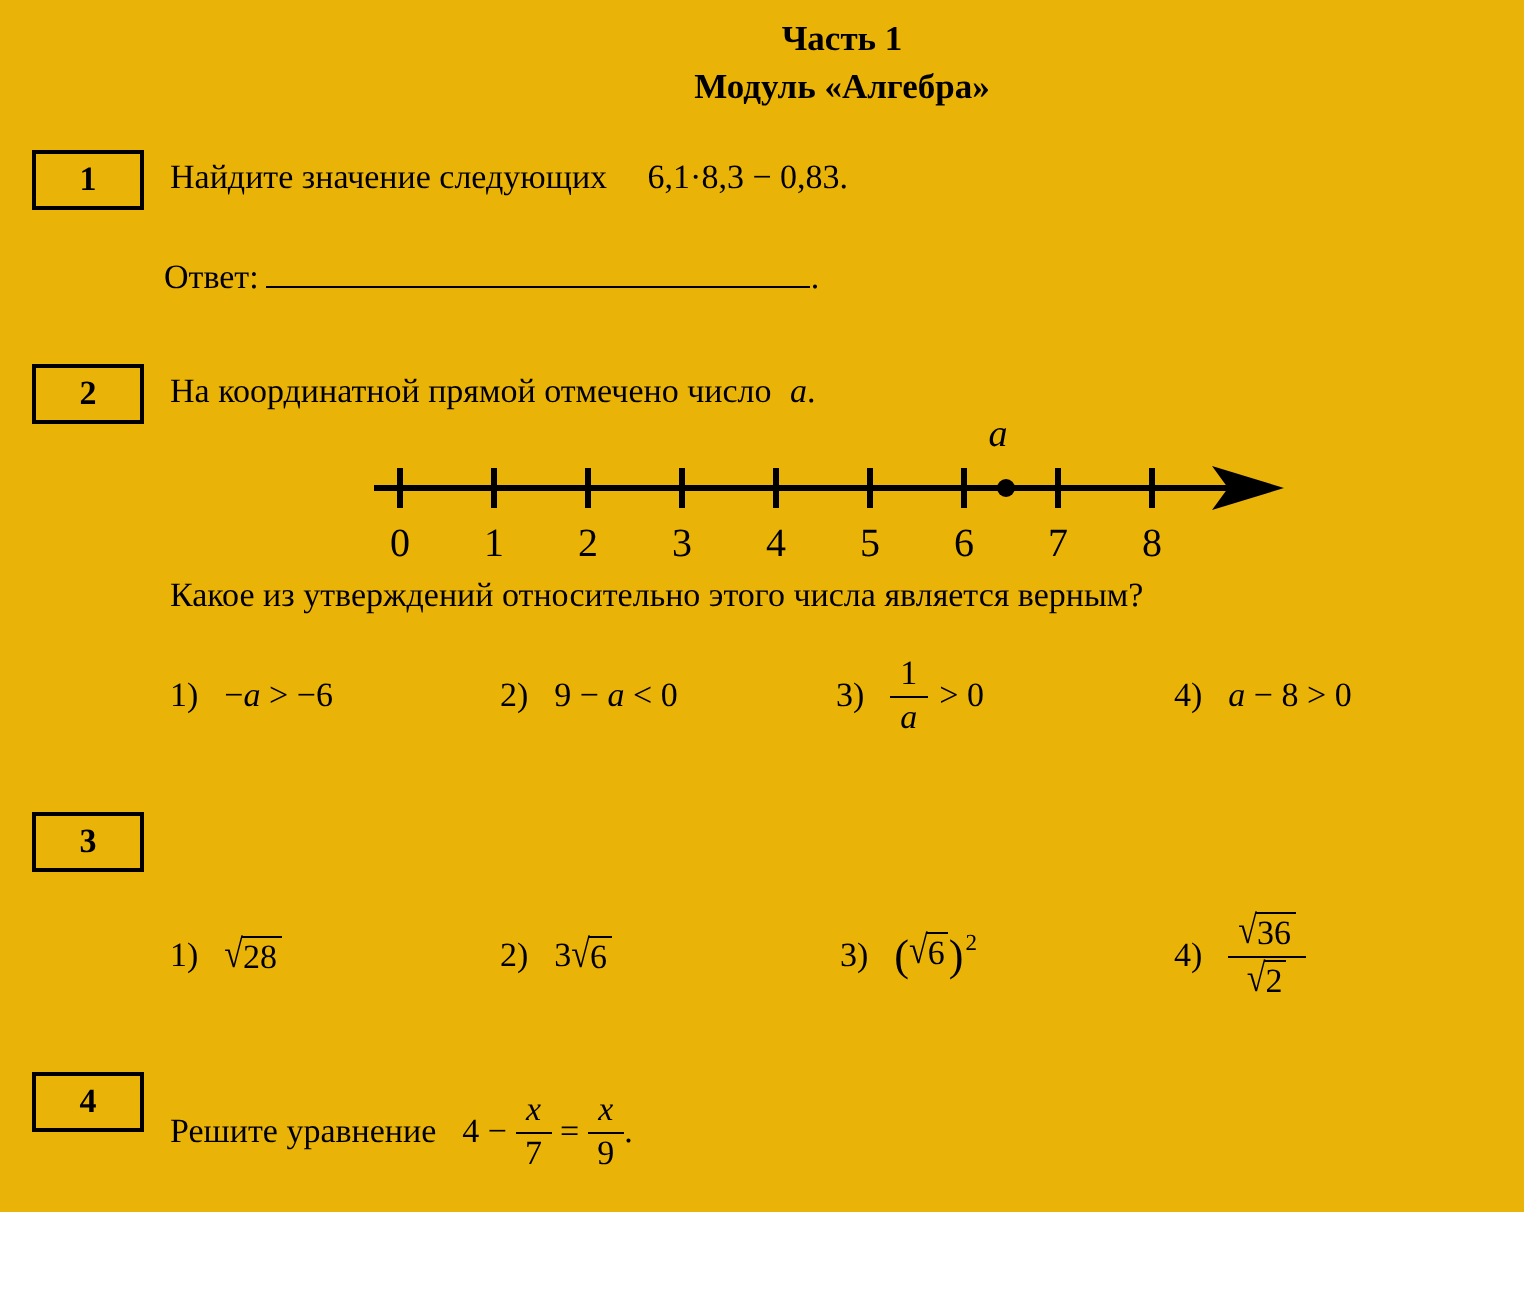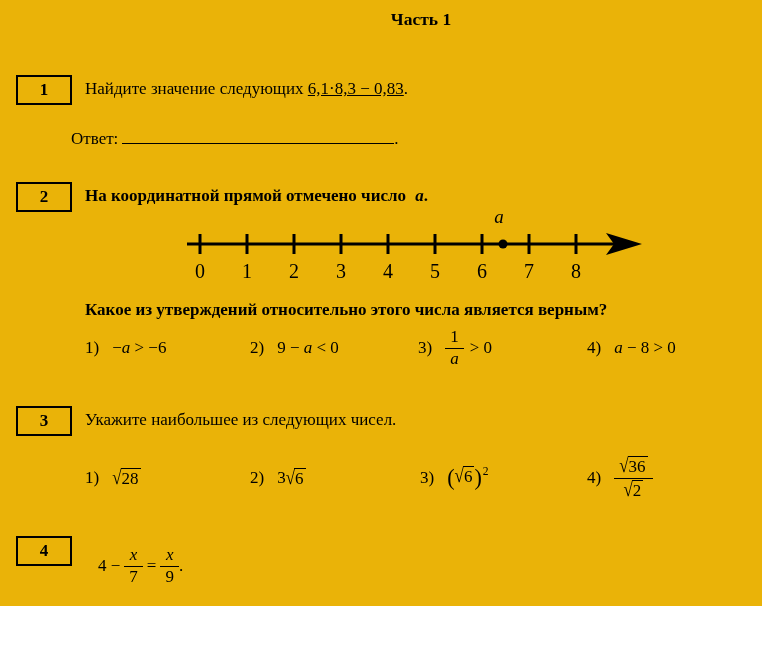--- a/index.html
+++ b/index.html
@@ -9,21 +9,21 @@
   .title{position:absolute;left:80px;width:682px;text-align:center;font-weight:bold;font-size:17.5px;}
   .title1{top:9px;}
   .title2{top:33px;}
 
   .qbox{position:absolute;left:16px;width:52px;height:26px;border:2px solid #000;
         display:flex;align-items:center;justify-content:center;font-weight:bold;font-size:17px;}
   .qtext{position:absolute;left:85px;line-height:1.25;white-space:nowrap;}
 
   .var{font-style:italic;}
 
-  .answer-row{position:absolute;left:71px;white-space:nowrap;}
+  .answer-row{position:absolute;left:82px;white-space:nowrap;}
   .blank{display:inline-block;width:272px;border-bottom:1.5px solid #000;height:1em;margin-left:4px;}
 
   
   .numberline{position:absolute;left:183px;top:207px;}
   .numberline text{font-family:"Liberation Serif",serif;font-size:20px;fill:#000;}
   .numberline .nl-var{font-style:italic;font-size:19px;}
 
   
   .opt{position:absolute;display:flex;align-items:center;white-space:nowrap;}
   .opt-label{margin-right:13px;}
@@ -46,36 +46,37 @@
   .eq-row{position:absolute;left:85px;top:540px;height:52px;display:flex;align-items:center;white-space:nowrap;}
   .eq-row .gap{display:inline-block;width:9px;}
   .eq-piece{margin:0 4px;}
 </style>
 </head>
 <body>
 
 <div class="page">
 
   <div class="title title1">Часть 1</div>
+  <div class="title title2">Модуль «Алгебра»</div>
 
   <div class="qbox" style="top:75px;">
     <span>1</span>
   </div>
   <div class="qtext" style="top:78px;">
     <span>Найдите значение следующих</span>
-    <span style="margin-left:0;text-decoration:underline;">6,1·8,3 − 0,83</span><span>.</span>
+    <span style="margin-left:16px;">6,1·8,3 − 0,83</span><span>.</span>
   </div>
   <div class="answer-row" style="top:126px;">
     <span>Ответ:</span><span class="blank"></span><span>.</span>
   </div>
 
   <div class="qbox" style="top:182px;">
     <span>2</span>
   </div>
-  <div class="qtext" style="top:185px;font-weight:bold;">
+  <div class="qtext" style="top:185px;">
     <span>На координатной прямой отмечено число</span>
     <span class="var" style="margin-left:5px;">a</span><span>.</span>
   </div>
 
   <svg class="numberline" width="470" height="78" viewBox="0 0 470 78">
     <line x1="4" y1="37" x2="432" y2="37" stroke="#000" stroke-width="3"></line>
     <polygon points="459,37 423,26 431,37 423,48" fill="#000"></polygon>
     <line x1="17" y1="27" x2="17" y2="47" stroke="#000" stroke-width="3"></line>
     <line x1="64" y1="27" x2="64" y2="47" stroke="#000" stroke-width="3"></line>
     <line x1="111" y1="27" x2="111" y2="47" stroke="#000" stroke-width="3"></line>
@@ -91,21 +92,21 @@
     <text x="64" y="71" text-anchor="middle">1</text>
     <text x="111" y="71" text-anchor="middle">2</text>
     <text x="158" y="71" text-anchor="middle">3</text>
     <text x="205" y="71" text-anchor="middle">4</text>
     <text x="252" y="71" text-anchor="middle">5</text>
     <text x="299" y="71" text-anchor="middle">6</text>
     <text x="346" y="71" text-anchor="middle">7</text>
     <text x="393" y="71" text-anchor="middle">8</text>
   </svg>
 
-  <div class="qtext" style="top:299px;font-weight:bold;">Какое из утверждений относительно этого числа является верным?</div>
+  <div class="qtext" style="top:287px;">Какое из утверждений относительно этого числа является верным?</div>
 
   <div class="row-q2">
     <div class="opt" style="left:85px;">
       <span class="opt-label">1)</span>
       <span><span>−</span><span class="var">a</span><span> &gt; −6</span></span>
     </div>
     <div class="opt" style="left:250px;">
       <span class="opt-label">2)</span>
       <span><span>9 − </span><span class="var">a</span><span> &lt; 0</span></span>
     </div>
@@ -119,21 +120,20 @@
     </div>
     <div class="opt" style="left:587px;">
       <span class="opt-label">4)</span>
       <span><span></span><span class="var">a</span><span> − 8 &gt; 0</span></span>
     </div>
   </div>
 
   <div class="qbox" style="top:406px;">
     <span>3</span>
   </div>
-  <div class="qtext" style="top:409px;">Укажите наибольшее из следующих чисел.</div>
 
   <div class="row-q3">
     <div class="opt" style="left:85px;">
       <span class="opt-label">1)</span>
       <span class="sqrt"><span class="rsym">√</span><span class="rad">28</span></span>
     </div>
     <div class="opt" style="left:250px;">
       <span class="opt-label">2)</span>
       <span>3</span>
         <span class="sqrt"><span class="rsym">√</span><span class="rad">6</span></span>
@@ -148,20 +148,21 @@
         <span class="fnum"><span class="sqrt"><span class="rsym">√</span><span class="rad">36</span></span></span>
         <span class="fden"><span class="sqrt"><span class="rsym">√</span><span class="rad">2</span></span></span>
       </span>
     </div>
   </div>
 
   <div class="qbox" style="top:536px;">
     <span>4</span>
   </div>
   <div class="eq-row">
+    <span>Решите уравнение</span>
     <span class="gap"></span>
     <span class="eq-piece">4 −</span>
     <span class="frac">
       <span class="fnum var">x</span>
       <span class="fden">7</span>
     </span>
     <span class="eq-piece">=</span>
     <span class="frac">
       <span class="fnum var">x</span>
       <span class="fden">9</span>

